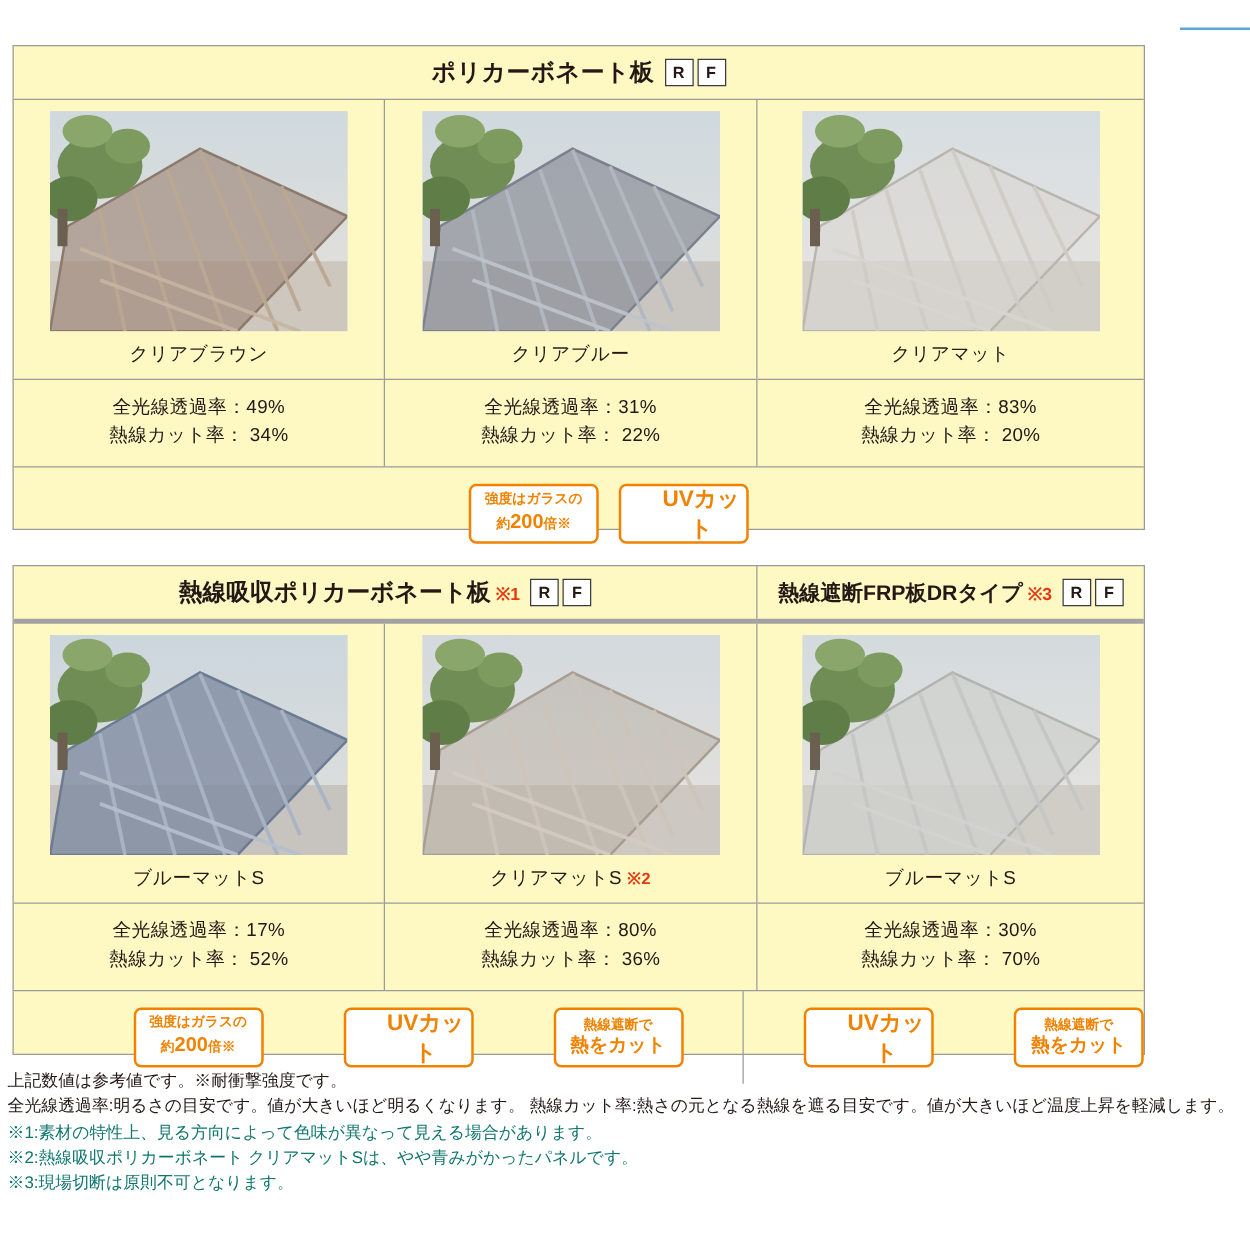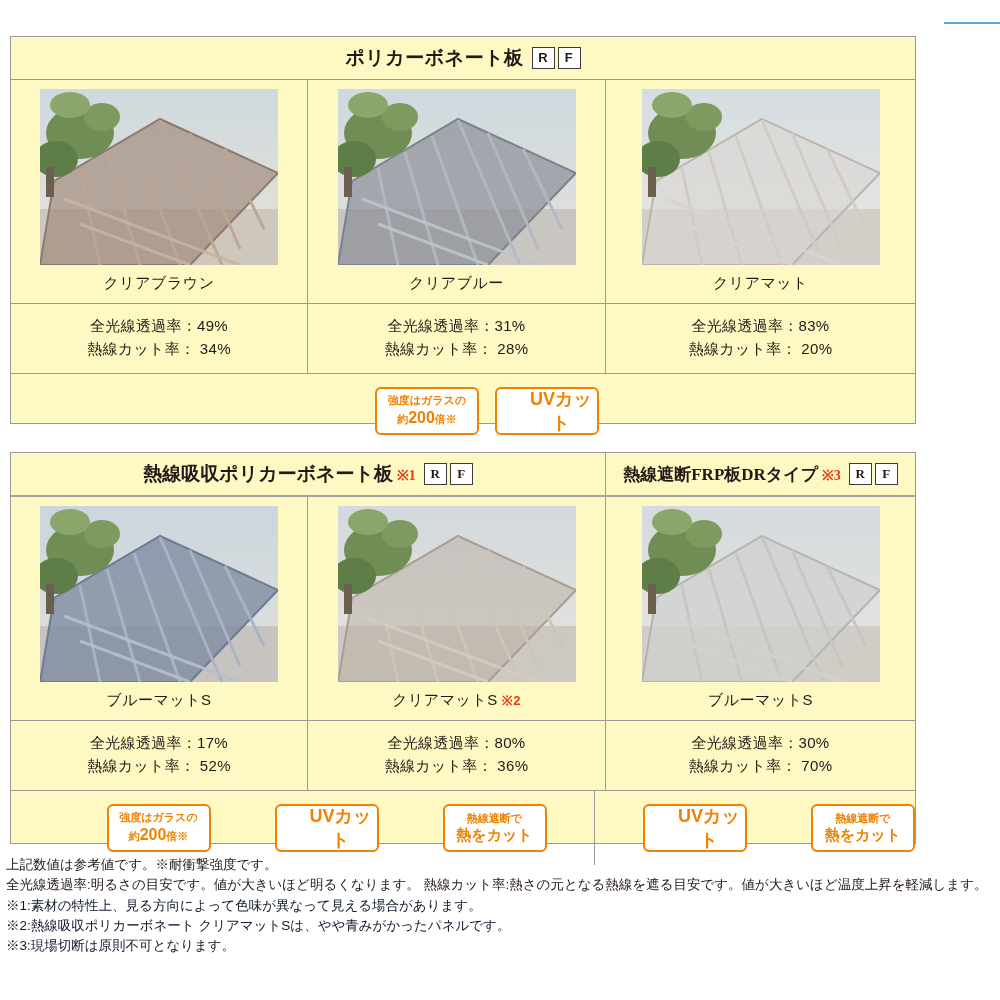--- a/index.html
+++ b/index.html
@@ -74,22 +74,21 @@
     padding: 3px 4px 4px 4px;
     min-width: 13px;
     text-align: center;
     background: #fff;
   }
 
   
   .header-split {
     display: flex;
     height: 42px;
-    border-bottom: 2px solid #a3a3a3;
-    font-family: Liberation Serif, serif;
+    border-bottom: 4px solid #a3a3a3;
   }
   .header-cell {
     display: flex;
     align-items: center;
     justify-content: center;
     font-size: 19px;
     font-weight: bold;
   }
   .header-cell.left {
     width: 595px;
@@ -217,21 +216,21 @@
   
   .footnotes {
     position: absolute;
     left: 6px;
     top: 855px;
     width: 990px;
     font-size: 13.5px;
     line-height: 1.5;
   }
   .footnotes .fn-line { white-space: nowrap; }
-  .footnotes .red { color: #0f172a; }
+  .footnotes .red { color: #0f766e; }
 
   
   .top-rule {
     position: absolute;
     right: 0;
     top: 22px;
     width: 56px;
     height: 2px;
     background: #5aa7d8;
   }
@@ -337,21 +336,21 @@
                 <rect x="6" y="78" width="8" height="30" fill="#6b6050"></rect>
               </g>
             </svg>
           </div>
         </div>
         <div class="caption">
           <span>クリアブルー</span>
         </div>
         <div class="specs">
           <div class="spec-row">全光線透過率：31%</div>
-          <div class="spec-row">熱線カット率： 28%</div>
+          <div class="spec-row">熱線カット率： 22%</div>
         </div>
       </div>
 
       <div class="col w3">
         <div class="photo-wrap">
           <div class="photo">
             <svg viewBox="0 0 238 176" width="238" height="176">
               <defs>
                 <linearGradient id="sky3" x1="0" y1="0" x2="0" y2="1">
                   <stop offset="0%" stop-color="#d6dde1"></stop>

